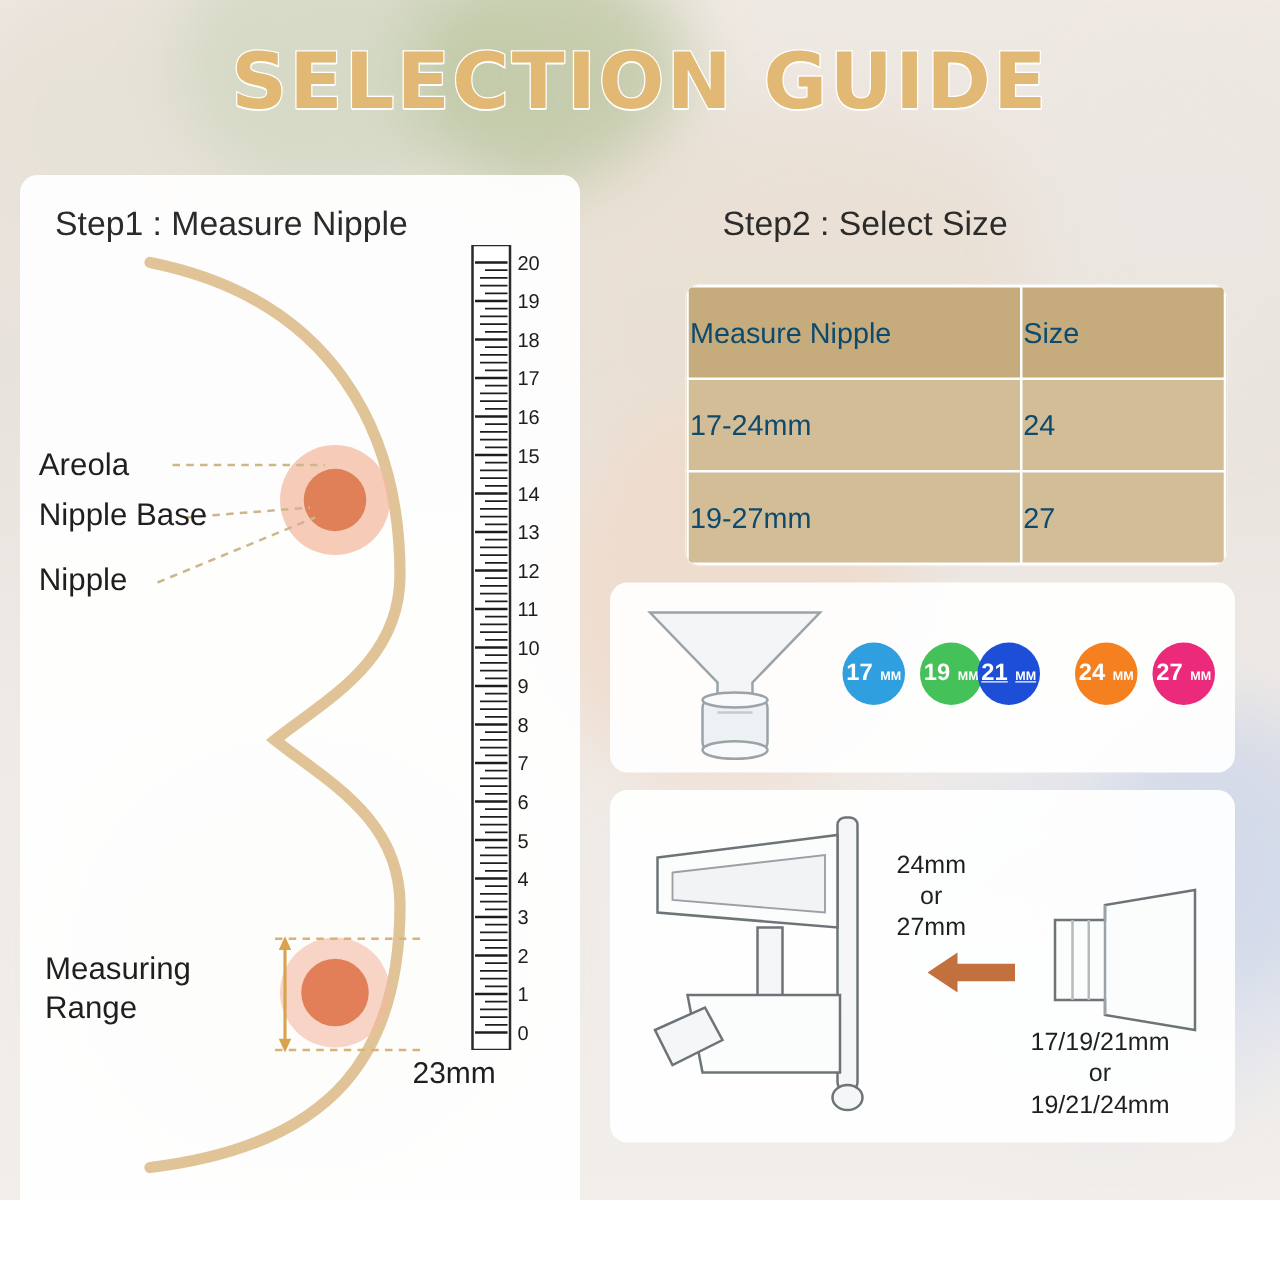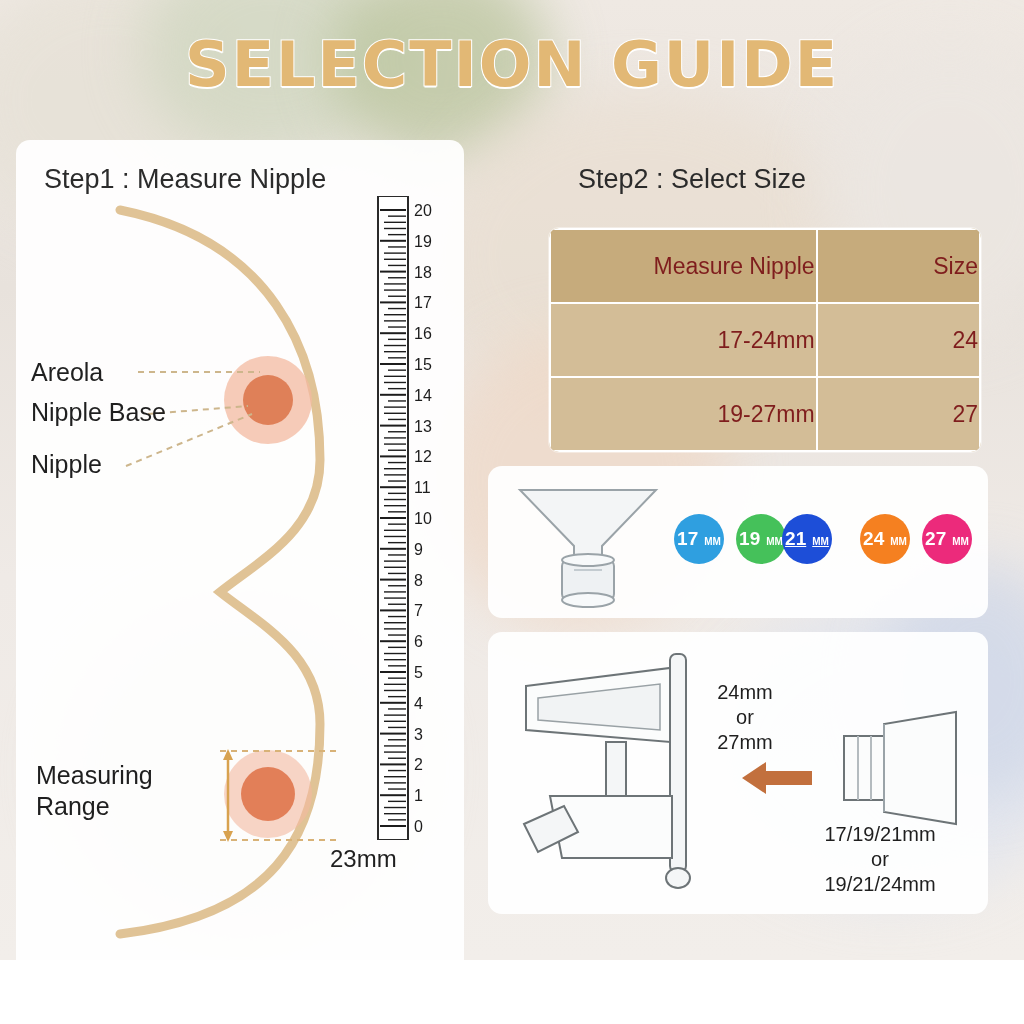--- a/index.html
+++ b/index.html
@@ -98,23 +98,23 @@
     left: 549px; top: 228px;
     width: 432px; height: 222px;
     border-collapse: collapse;
     background: #ccb489;
     border-radius: 10px;
     overflow: hidden;
     box-shadow: 0 0 0 1px rgba(255,255,255,.4);
   }
   .size-table td, .size-table th {
     border: 2px solid #ffffff;
-    text-align: right;
+    text-align: left;
     font-weight: normal;
-    color: #7f1d1d;
+    color: #0c4a6e;
     font-size: 23px;
     height: 70px;
   }
   .size-table .hdr { background: #c6ab7c; }
   .size-table .body-cell { background: #d3bd97; }
   .col-nipple { width: 62%; }
   .col-size { width: 38%; }
 
   
   .panel-funnel { left: 488px; top: 466px; width: 500px; height: 152px; }

